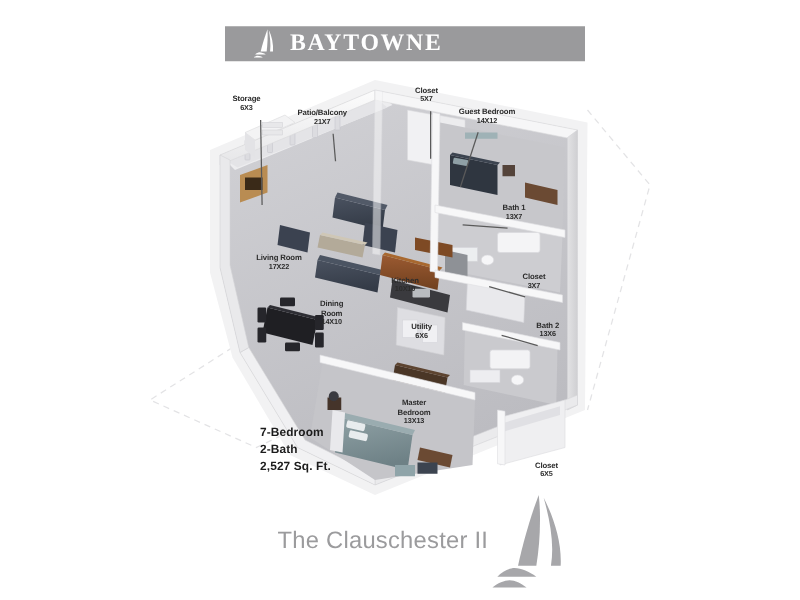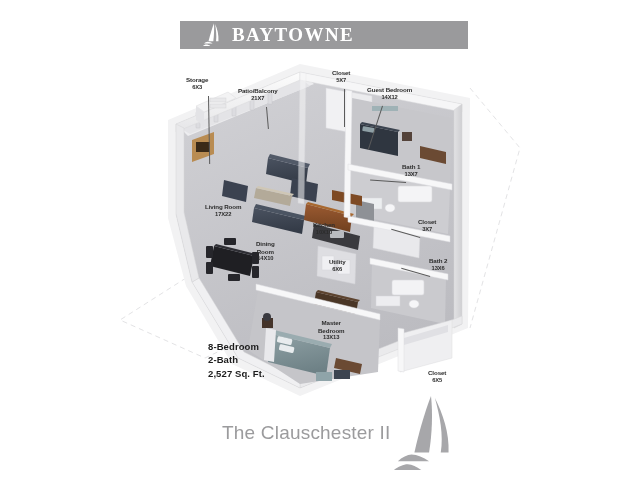--- a/index.html
+++ b/index.html
@@ -304,21 +304,21 @@
 Room</span><span class="dim">14X10</span></div>
         <div class="label" style="left: 313px; top: 193px;"><span style="white-space: pre-line;">Kitchen</span><span class="dim">10X10</span></div>
         <div class="label" style="left: 329px; top: 230px;"><span style="white-space: pre-line;">Utility</span><span class="dim">6X6</span></div>
         <div class="label" style="left: 318px; top: 291px;"><span style="white-space: pre-line;">Master
 Bedroom</span><span class="dim">13X13</span></div>
         <div class="label" style="left: 428px; top: 341px;"><span style="white-space: pre-line;">Closet</span><span class="dim">6X5</span></div>
       </div>
   </div>
 
   <div class="summary">
-    <div>8-Bedroom</div>
+    <div>7-Bedroom</div>
     <div>2-Bath</div>
     <div>2,527 Sq. Ft.</div>
   </div>
 
   <div class="footer">
     <div class="footer-title">The Clauschester II</div>
     <svg class="footer-logo" viewBox="0 0 80 86">
       <path d="M40 4 C33 22 27 44 23 62 L38 62 C41 44 42 22 40 4 Z" fill="#a7a7aa"></path>
       <path d="M44 6 C49 24 53 44 50 62 L58 62 C59 42 52 22 44 6 Z" fill="#a7a7aa"></path>
       <path d="M20 64 C16 64 10 67 6 71 L38 71 C32 67 26 64 20 64 Z" fill="#a7a7aa"></path>

